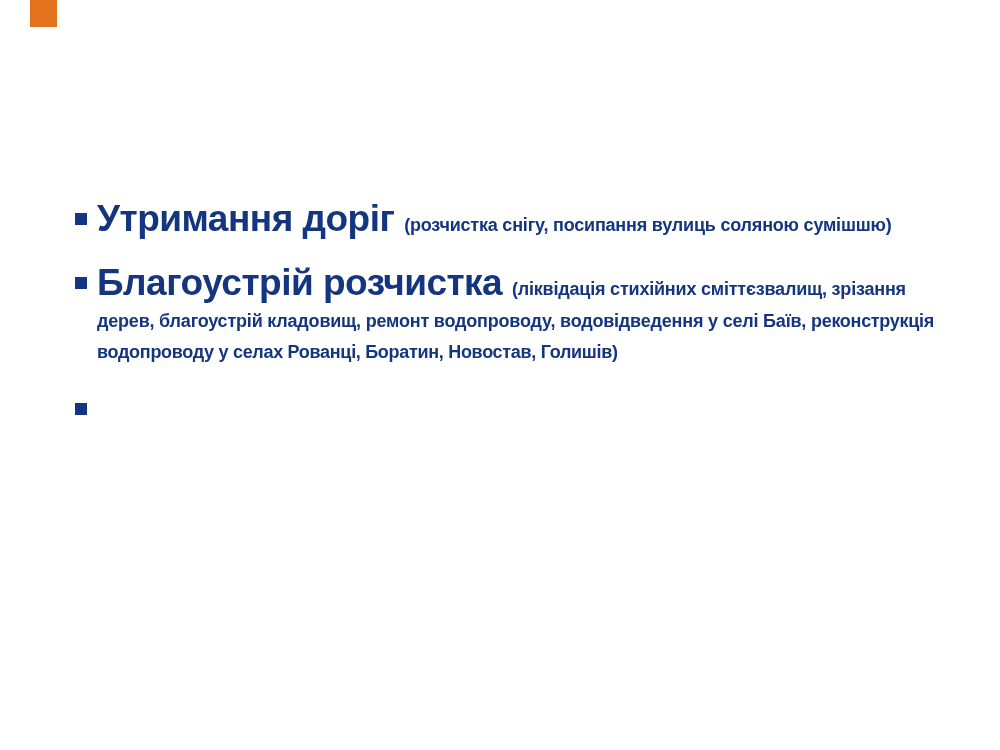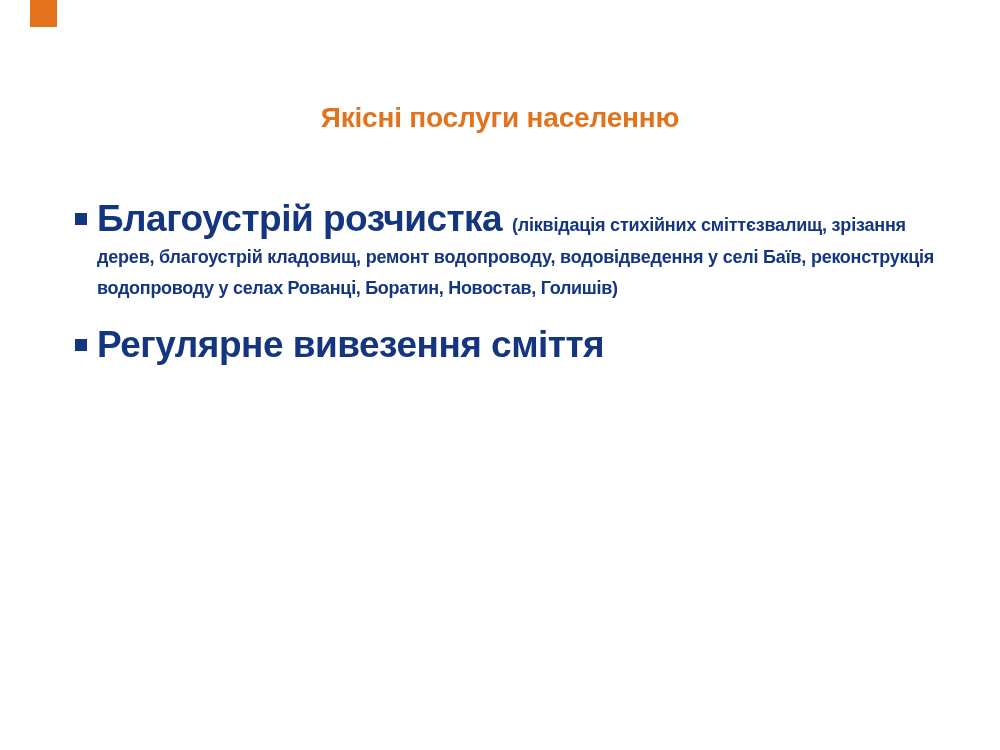--- a/index.html
+++ b/index.html
@@ -68,30 +68,32 @@
     letter-spacing: -0.3px;
   }
 </style>
 </head>
 <body>
 
 <div class="slide">
 
   <div class="corner-accent"></div>
 
-  <div class="slide-title">Якісні послуги населенню</div>
 
   <div class="bullet-list">
 
+    <div class="bullet-item">
+      <span class="bullet-marker"></span>
+      <span class="seg-large">Утримання доріг </span><span class="seg-small">(розчистка снігу, посипання вулиць соляною сумішшю)</span>
+    </div>
 
     <div class="bullet-item">
       <span class="bullet-marker"></span>
       <span class="seg-large">Благоустрій розчистка </span><span class="seg-small">(ліквідація стихійних сміттєзвалищ, зрізання дерев, благоустрій кладовищ, ремонт водопроводу, водовідведення у селі Баїв, </span><span class="seg-medium">реконструкція водопроводу у селах Рованці, Боратин, Новостав, Голишів)</span>
     </div>
 
     <div class="bullet-item">
       <span class="bullet-marker"></span>
-      <span class="seg-large">Регулярне вивезення сміття</span>
     </div>
 
   </div>
 
 </div>
 
 </body></html>

